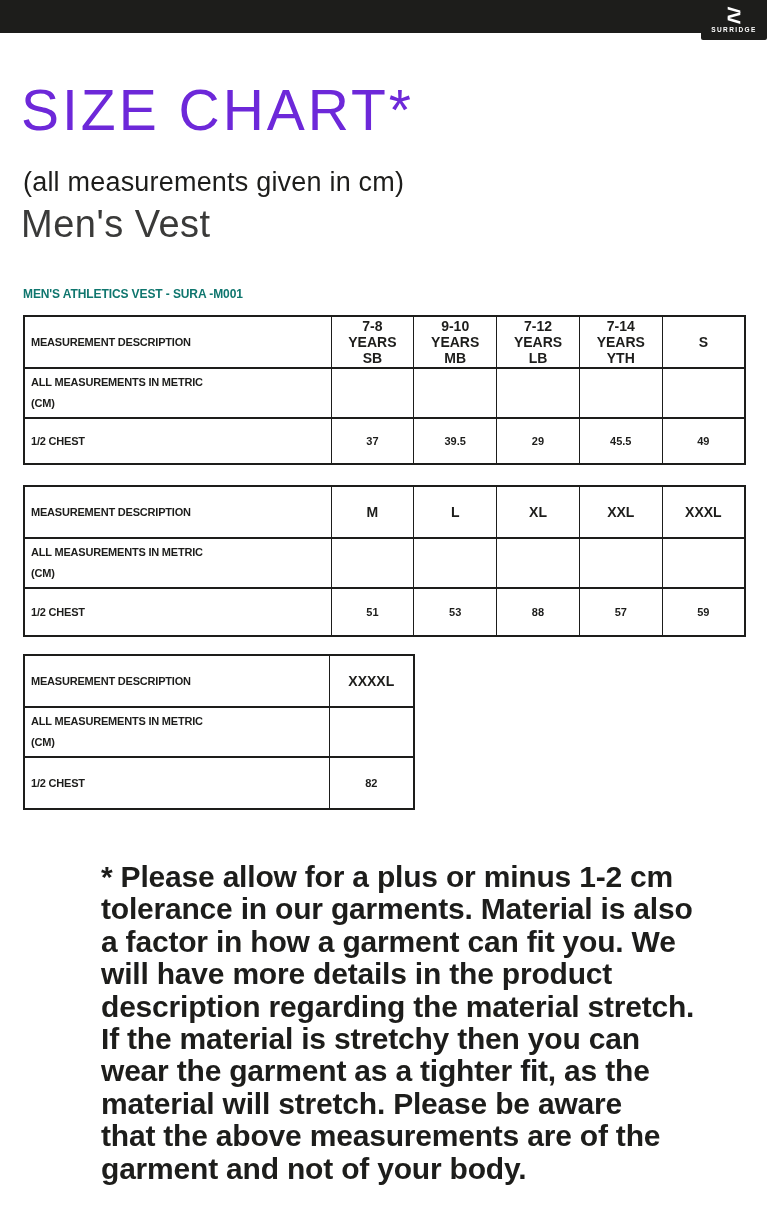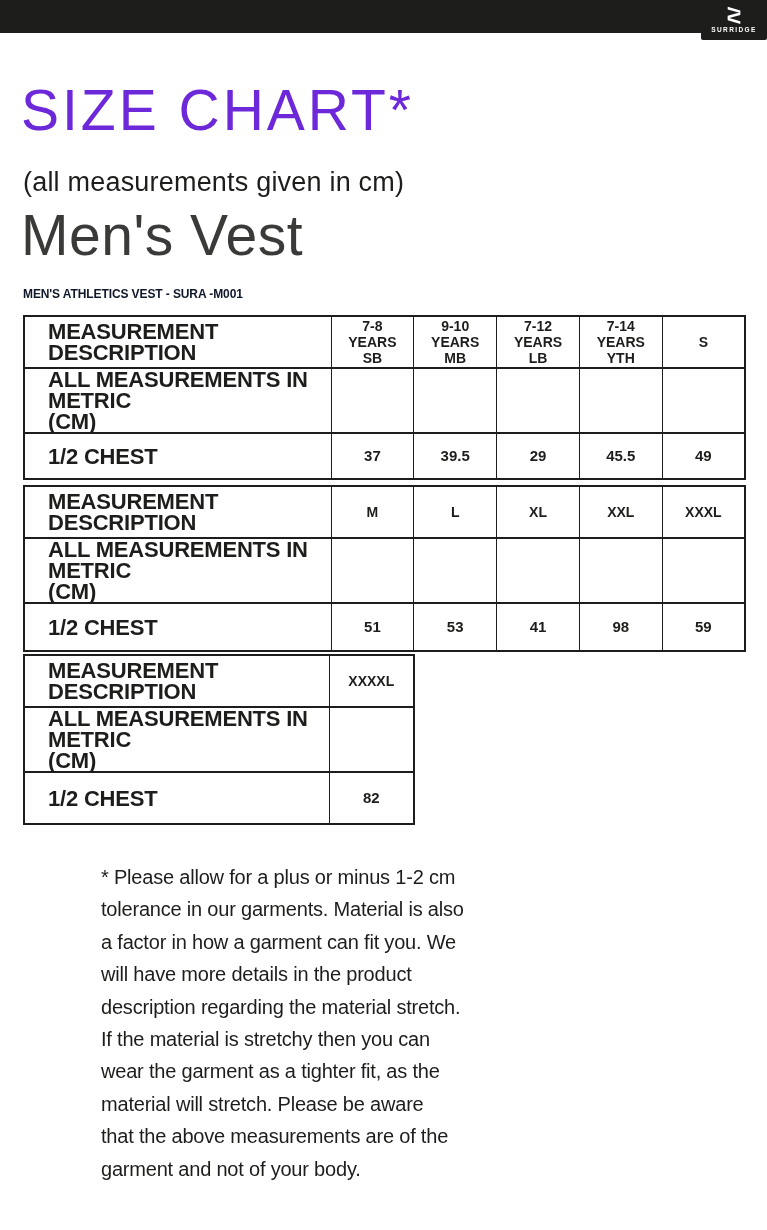--- a/index.html
+++ b/index.html
@@ -28,65 +28,65 @@
     font-size: 57px; font-weight: 300; letter-spacing: 3px; line-height: 1.1;
     color: #6d28d9;
   }
   .subtitle {
     position: absolute; left: 23px; top: 168px;
     font-size: 27px; font-weight: 400; letter-spacing: 0.2px; line-height: 1.1;
     color: #1d1d1b;
   }
   .section-title {
     position: absolute; left: 21px; top: 204px;
-    font-size: 57px; font-weight: 300; letter-spacing: 0.5px; line-height: 1.1;
+    font-size: 38px; font-weight: 300; letter-spacing: 0.5px; line-height: 1.1;
     color: #3a3a39;
   }
   .product-code {
     position: absolute; left: 23px; top: 287px;
     font-size: 12px; font-weight: 700; letter-spacing: -0.1px;
-    color: #0f172a;
+    color: #0f766e;
   }
   
   table.sizes {
     position: absolute; left: 23px; border-collapse: collapse;
     table-layout: fixed; background: #fff;
     border: 2px solid #1d1d1b;
   }
   table.t1 { top: 315px; width: 723px; }
   table.t2 { top: 485px; width: 723px; }
   table.t3 { top: 654px; width: 392px; }
   table.sizes td {
     border: 1px solid #1d1d1b;
     border-top-width: 2px; border-bottom-width: 2px;
     vertical-align: middle;
   }
   td.desc {
-    font-weight: 700; font-size: 22px; letter-spacing: -0.2px;
-    text-align: left; padding-left: 23px; padding-right: 4px;
+    font-weight: 700; font-size: 11px; letter-spacing: -0.2px;
+    text-align: left; padding-left: 6px; padding-right: 4px;
     white-space: pre-line; line-height: 21px;
   }
   td.size {
     font-weight: 700; font-size: 14px; text-align: center;
     white-space: pre-line; line-height: 16px;
   }
-  tr.r-val td.size { font-size: 15px; }
+  tr.r-val td.size { font-size: 11px; }
   table.t1 tr.r-head { height: 52px; }
   table.t1 tr.r-mid  { height: 50px; }
   table.t1 tr.r-val  { height: 46px; }
   table.t2 tr.r-head { height: 52px; }
   table.t2 tr.r-mid  { height: 50px; }
   table.t2 tr.r-val  { height: 48px; }
   table.t3 tr.r-head { height: 52px; }
   table.t3 tr.r-mid  { height: 50px; }
   table.t3 tr.r-val  { height: 52px; }
   
   .disclaimer {
     position: absolute; left: 101px; top: 861px; width: 650px;
-    font-size: 20px; font-weight: 400; line-height: 32.4px;
+    font-size: 30px; font-weight: 700; line-height: 32.4px;
     letter-spacing: -0.2px; color: #1d1d1b; white-space: pre-line;
   }
 </style>
 </head>
 <body>
 
 <div class="topbar"></div>
 
 <div class="logo-box">
   <svg width="18" height="22" viewBox="0 0 20 24">
@@ -172,22 +172,22 @@
     <td class="size"></td>
     <td class="size"></td>
     <td class="size"></td>
     <td class="size"></td>
     <td class="size"></td>
   </tr>
   <tr class="r-val">
     <td class="desc">1/2 CHEST</td>
     <td class="size">51</td>
     <td class="size">53</td>
-    <td class="size">41</td>
-    <td class="size">98</td>
+    <td class="size">88</td>
+    <td class="size">57</td>
     <td class="size">59</td>
   </tr>
   </tbody>
 </table>
 
 <table class="sizes t3">
   <colgroup>
       <col style="width:305px">
       <col>
     </colgroup>

